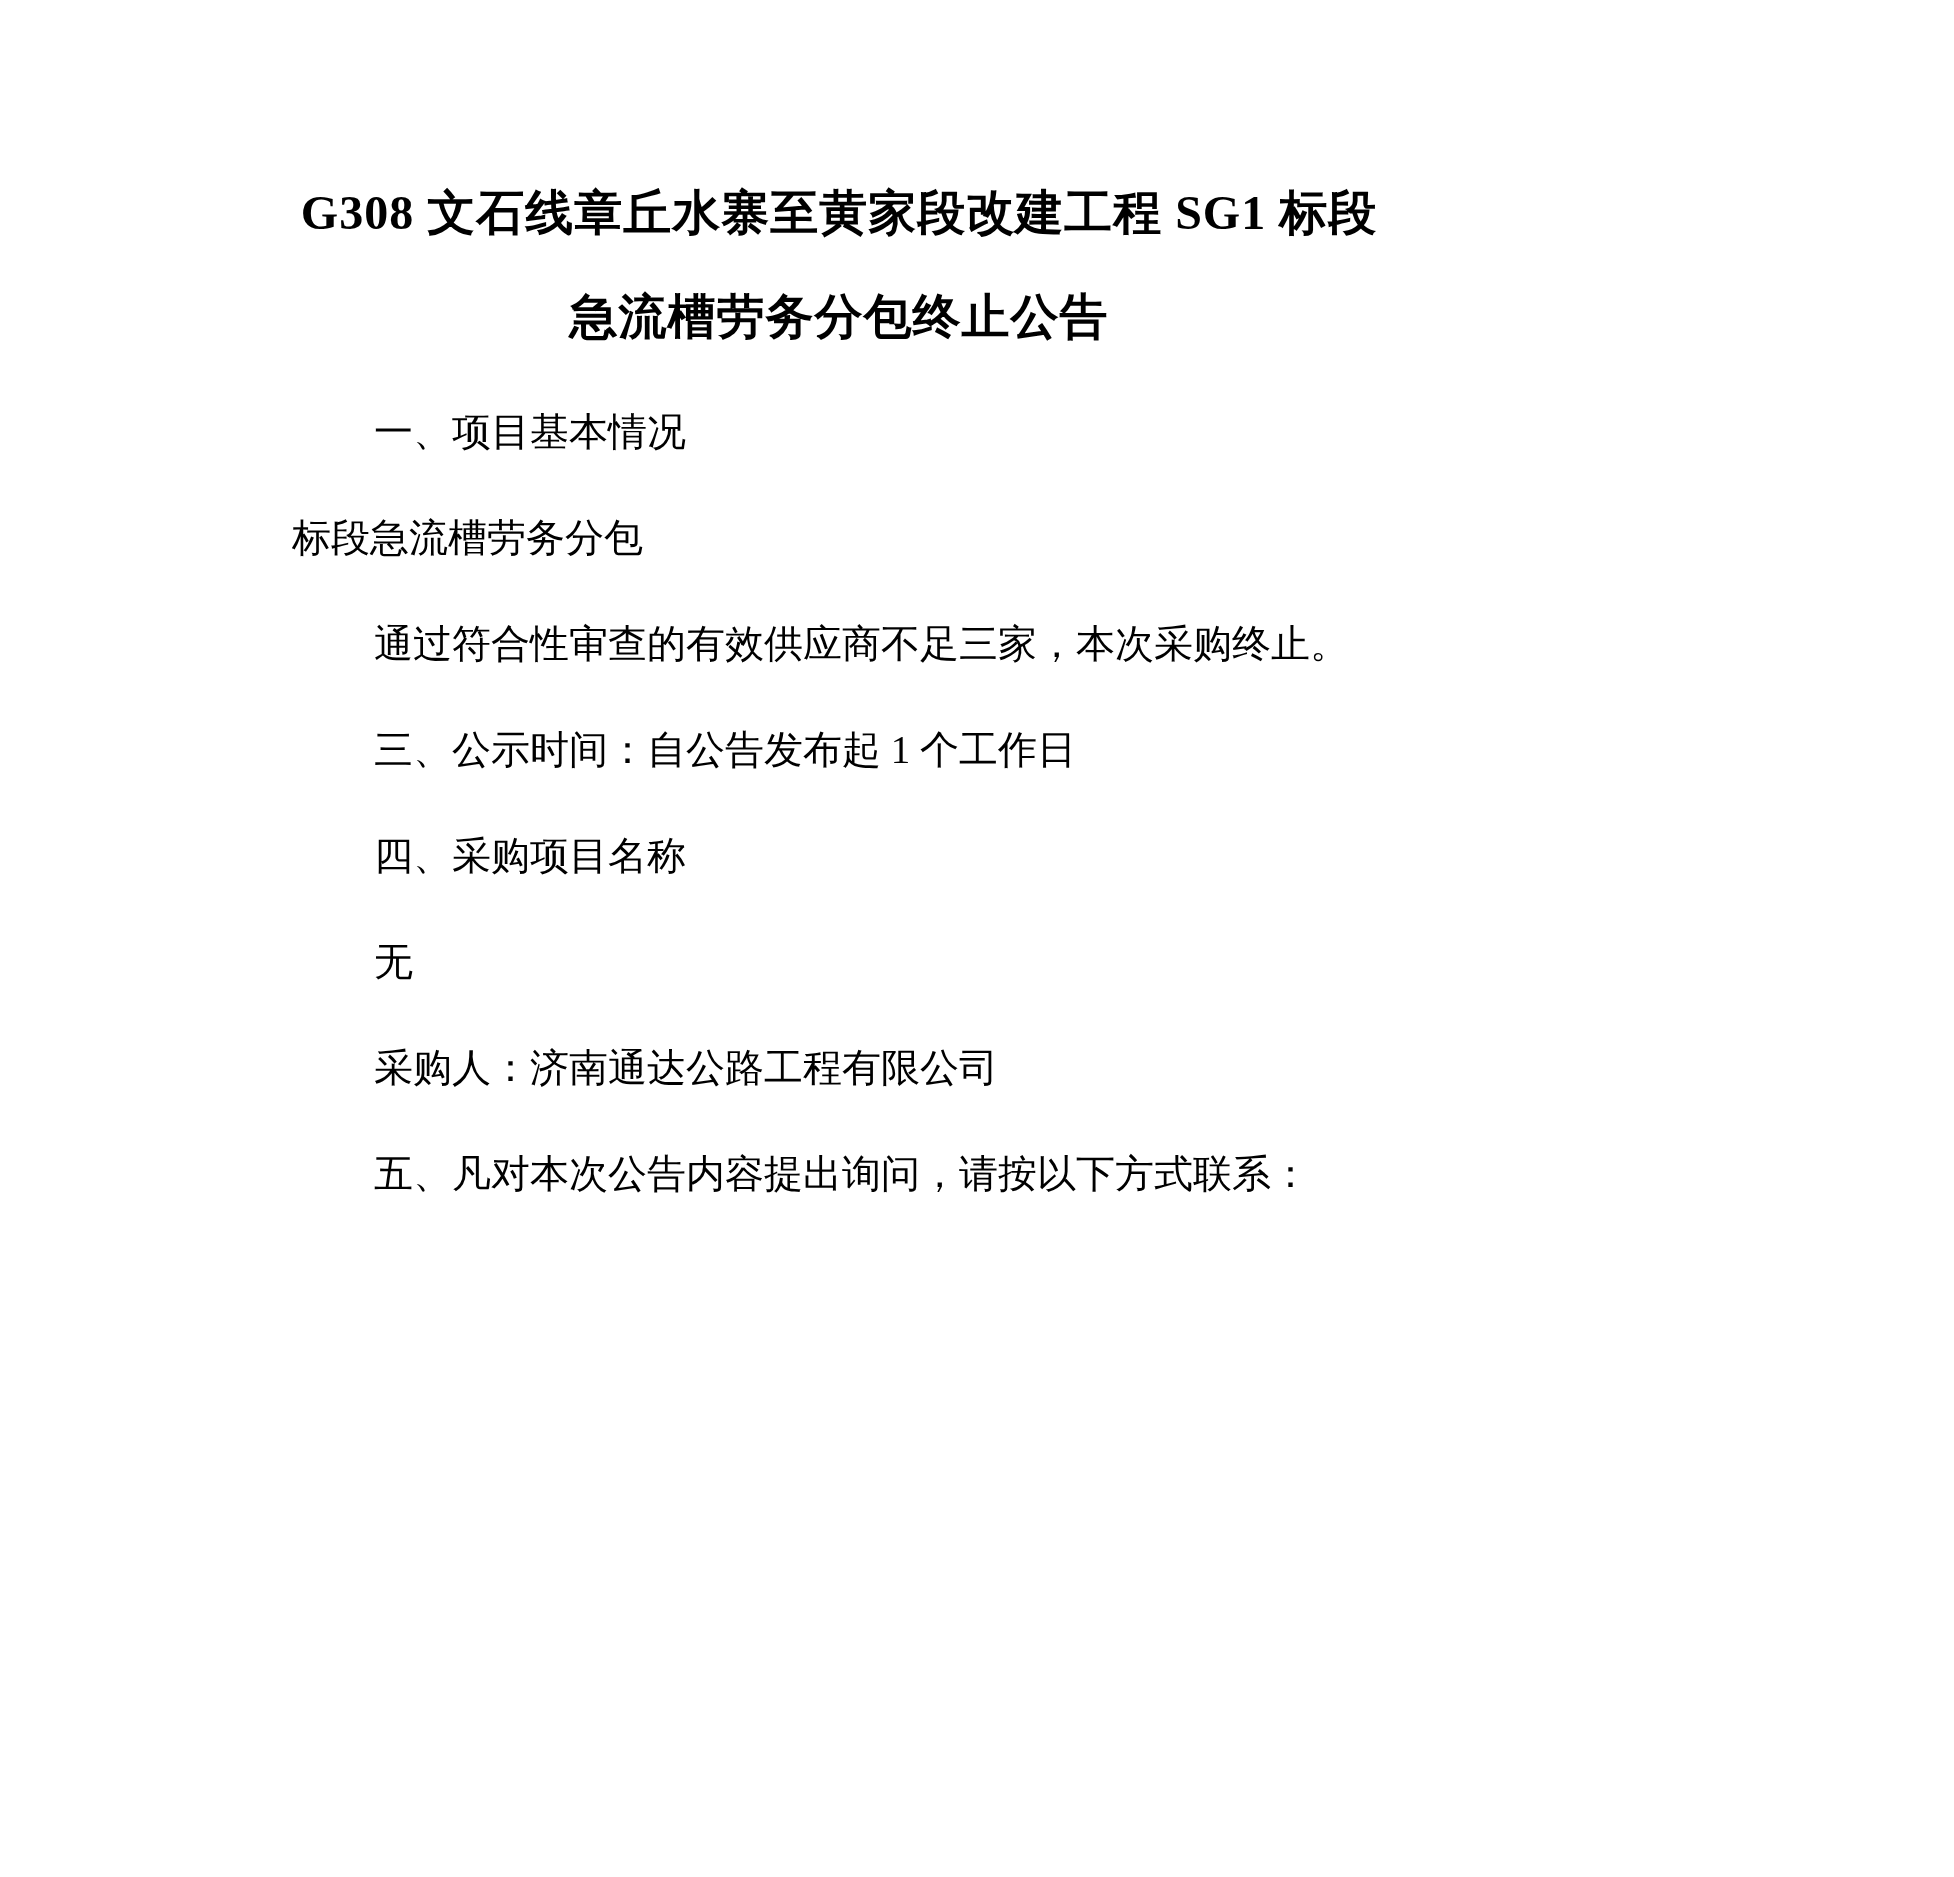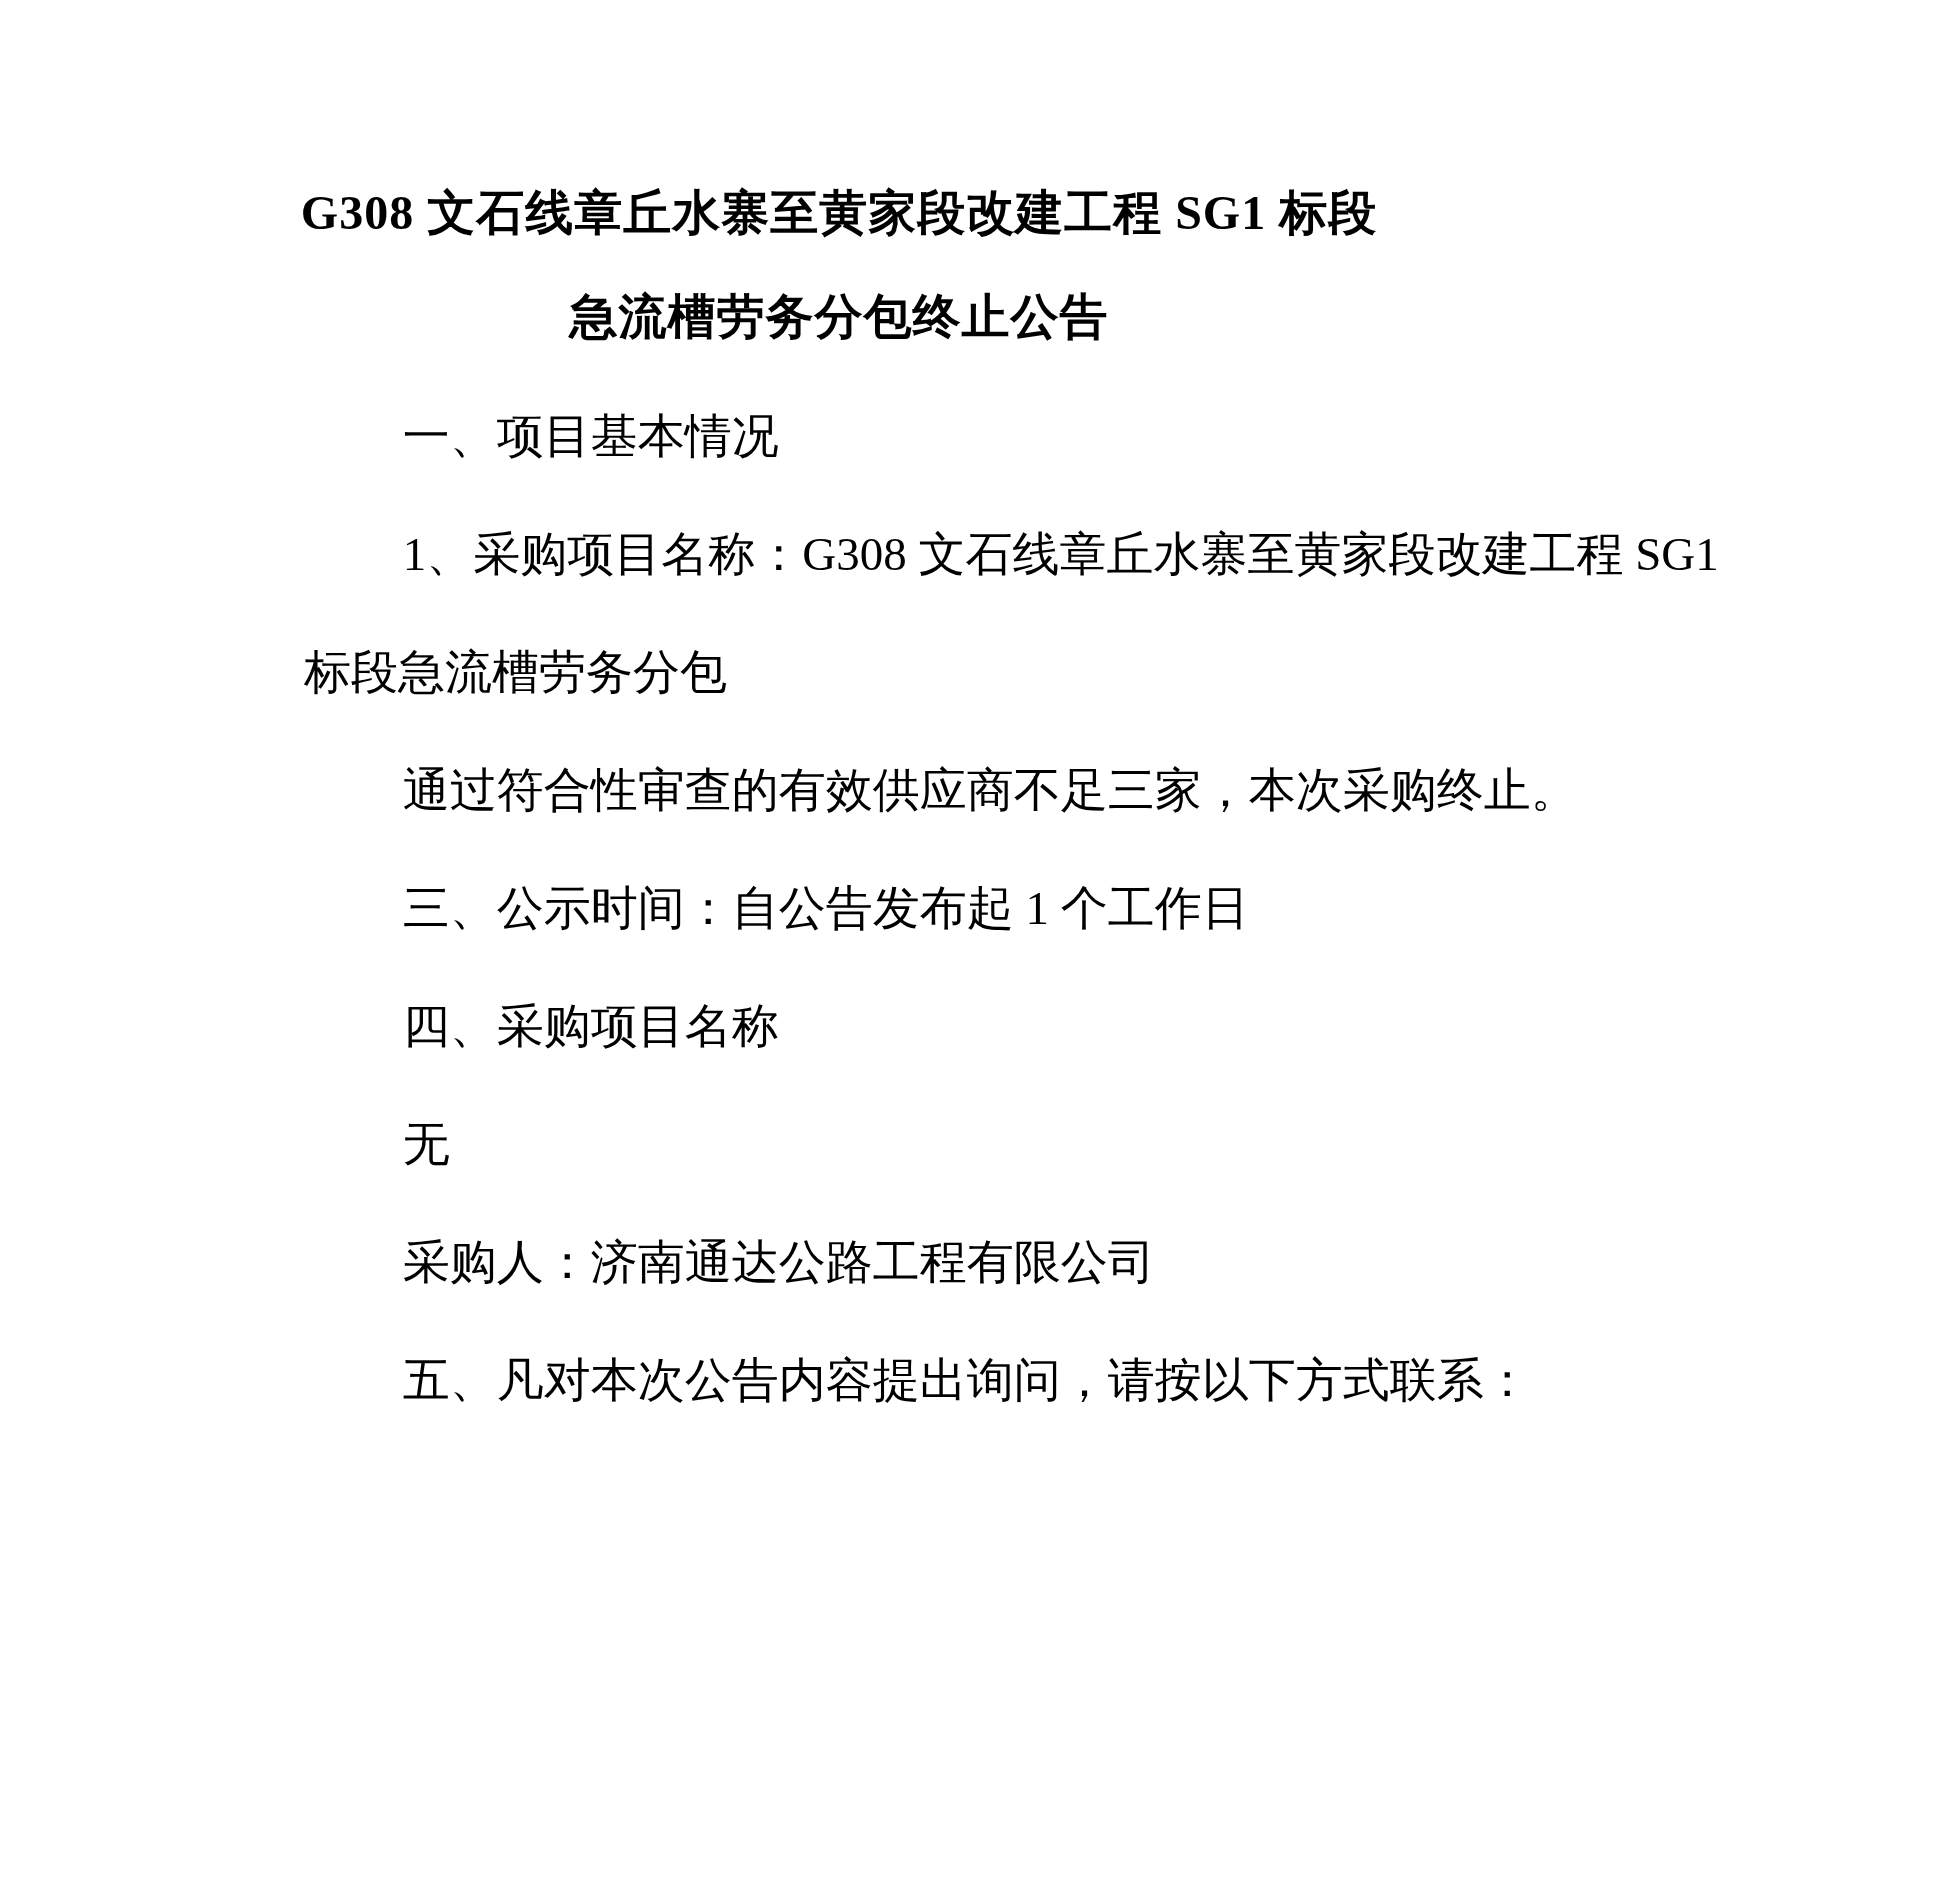--- a/index.html
+++ b/index.html
@@ -26,22 +26,22 @@
     font-size: 48px;
     font-weight: bold;
     line-height: 104px;
     text-align: center;
     letter-spacing: 1px;
   }
   .doc-body {
     margin-top: 11.8px;
   }
   .doc-body p {
-    margin: 16px;
-    font-size: 47px;
+    margin: 4px;
+    font-size: 39px;
     line-height: 102px;
     white-space: nowrap;
   }
   .doc-body p.indent {
     text-indent: 2.1em;
   }
   .doc-body p.no-indent {
     text-indent: 0;
   }
 </style>
@@ -51,21 +51,20 @@
 <div class="page">
 
   <h1 class="doc-title">G308 文石线章丘水寨至黄家段改建工程 SG1 标段</h1>
 
   <h1 class="doc-title">急流槽劳务分包终止公告</h1>
 
   <div class="doc-body">
 
     <p class="indent">一、项目基本情况</p>
 
-    <p class="indent">1、采购项目名称：G308 文石线章丘水寨至黄家段改建工程 SG1</p>
 
     <p class="no-indent">标段急流槽劳务分包</p>
 
 
 
     <p class="indent">通过符合性审查的有效供应商不足三家，本次采购终止。</p>
 
     <p class="indent">三、公示时间：自公告发布起 1 个工作日</p>
 
     <p class="indent">四、采购项目名称</p>

